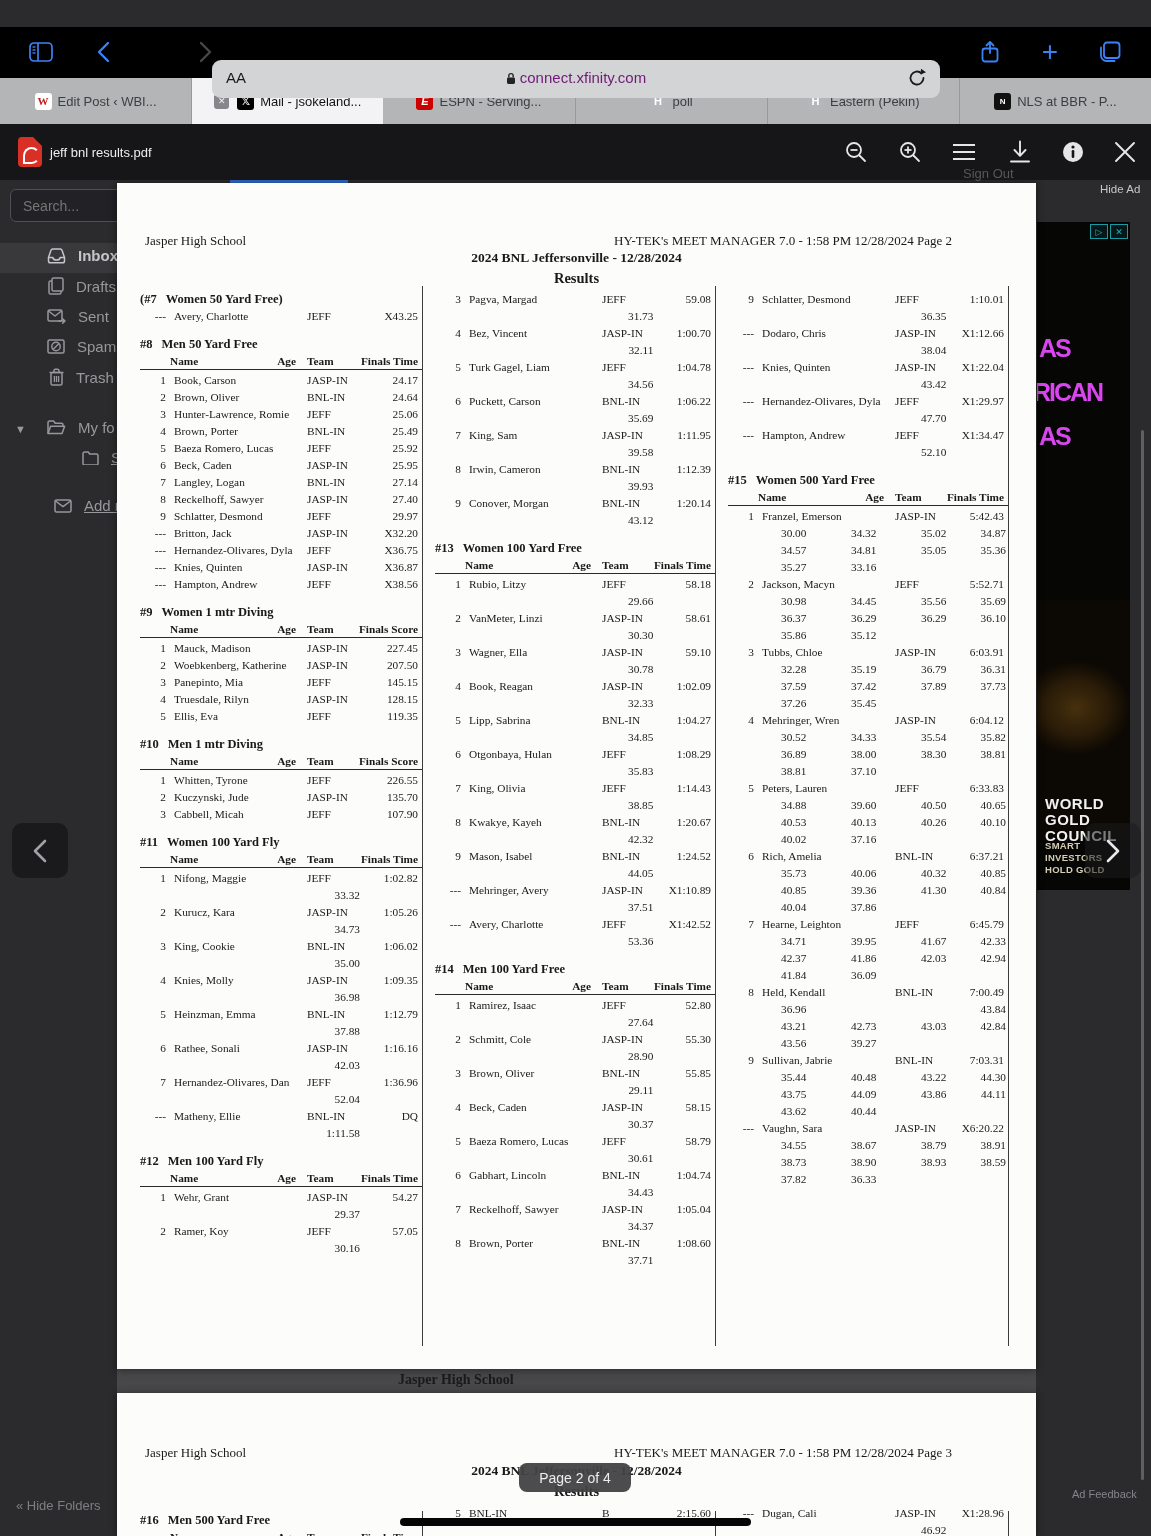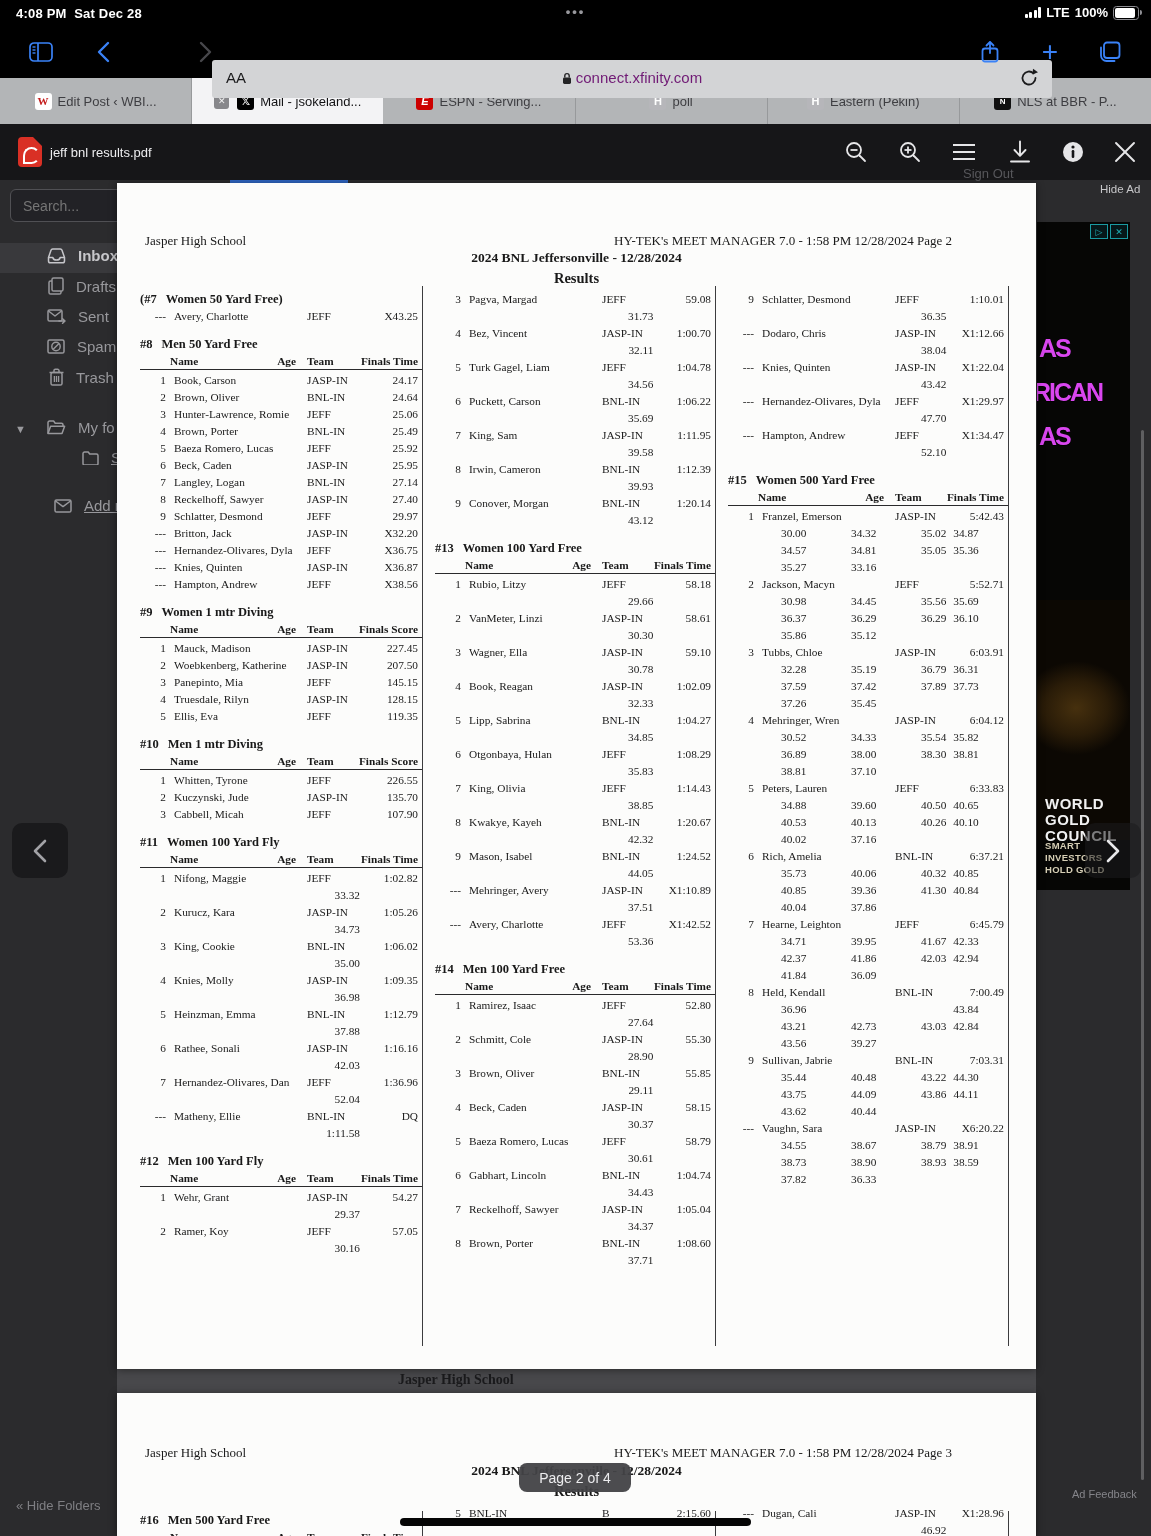--- a/index.html
+++ b/index.html
@@ -12,21 +12,21 @@
   .sb-dots{position:absolute;left:0;right:0;top:4px;text-align:center;color:#98989d;font-size:13px;letter-spacing:2px;}
   .sb-right{position:absolute;right:12px;top:5px;display:flex;align-items:center;gap:5px;}
   .sig{display:flex;align-items:flex-end;gap:1.5px;height:11px;}
   .sig i{display:block;width:3px;background:#fff;border-radius:1px;}
   .batt{position:relative;width:24px;height:12px;border:1px solid #8e8e93;border-radius:3.5px;}
   .batt i{position:absolute;left:1px;top:1px;bottom:1px;width:20px;background:#fff;border-radius:2px;}
   .batt u{position:absolute;right:-4px;top:3.5px;width:2px;height:5px;background:#8e8e93;border-radius:0 2px 2px 0;}
   
   .toolbar{position:absolute;left:0;top:27px;width:100%;height:51px;background:#000;z-index:30;}
   .tb-ic{position:absolute;top:10px;width:30px;height:30px;color:#3a82f7;display:flex;align-items:center;justify-content:center;}
-  .urlpill{position:absolute;left:212px;top:33px;width:840px;height:38px;background:#d3d4d6;border-radius:3px;}
+  .urlpill{position:absolute;left:212px;top:33px;width:728px;height:38px;background:#d3d4d6;border-radius:9px;}
   .aa{position:absolute;left:14px;top:9px;font-size:15px;color:#1b1b1d;}
   .urltext{position:absolute;left:0;right:0;top:9px;text-align:center;font-size:15px;color:#701a75;}
   .refresh{position:absolute;right:10px;top:7px;width:24px;height:24px;color:#1b1b1d;}
   
   .tabstrip{position:absolute;left:0;top:78px;width:100%;height:46px;background:#b3b5b7;display:flex;z-index:29;}
   .tab{flex:1 1 0;display:flex;align-items:center;justify-content:center;gap:6px;font-size:13px;
     color:#3e3e42;border-right:1px solid #97999b;overflow:hidden;white-space:nowrap;}
   .tab.active{background:#f3f3f5;color:#131315;border-right:none;}
   .fav{display:inline-flex;width:17px;height:17px;border-radius:3px;align-items:center;justify-content:center;
     font-size:11px;font-weight:bold;flex:0 0 auto;}
@@ -99,54 +99,34 @@
   .ehead .ha{position:absolute;left:120px;width:36px;text-align:right;}
   .ehead .ht{position:absolute;left:167px;}
   .ehead .hf{position:absolute;right:4px;}
   .erow{position:relative;height:17px;}
   .erow .pl{position:absolute;left:0;width:26px;text-align:right;}
   .erow .nm{position:absolute;left:34px;width:128px;white-space:nowrap;overflow:hidden;}
   .erow .tm{position:absolute;left:167px;white-space:nowrap;}
   .erow .rs{position:absolute;right:4px;white-space:nowrap;}
   .srow{position:relative;height:17px;}
   .srow span{position:absolute;width:64px;text-align:right;white-space:nowrap;}
-  .srow .s1{right:72%;} .srow .s2{right:47%;} .srow .s3{right:22%;} .srow .s4{right:10px;text-align:center;}
+  .srow .s1{right:72%;} .srow .s2{right:47%;} .srow .s3{right:22%;} .srow .s4{right:2px;}
   
   .gapstrip{position:absolute;left:117px;top:1369px;width:919px;height:24px;background:#48484b;z-index:9;}
   .gaptitle{position:absolute;left:281px;top:3px;font-family:"Liberation Serif","DejaVu Serif",serif;
     font-weight:bold;font-size:14px;color:#1a1a1c;}
   .pagepill{position:absolute;left:519px;top:1463px;width:112px;height:29px;background:rgba(66,66,70,.95);
     border-radius:8px;color:#ececee;font-size:14px;display:flex;align-items:center;justify-content:center;z-index:40;}
   .homebar{position:absolute;left:400px;top:1518px;width:351px;height:8px;background:#050505;border-radius:4px;z-index:50;}
 </style>
 </head>
 <body>
 
 <div class="screen">
 
-  <div class="statusbar">
-    <div class="sb-left">
-      <span>4:08 PM</span>&nbsp;&nbsp;<span>Sat Dec 28</span>
-    </div>
-    <div class="sb-dots">•••</div>
-    <div class="sb-right">
-      <span class="sig">
-          <i style="height:4px"></i>
-          <i style="height:6px"></i>
-          <i style="height:8px"></i>
-          <i style="height:11px"></i>
-        </span>
-      <span>LTE</span>
-      <span>100%</span>
-      <span class="batt">
-          <i></i>
-          <u></u>
-        </span>
-    </div>
-  </div>
 
   <div class="toolbar">
     <div class="tb-ic" style="left:26px;">
       <svg width="24" height="20" viewBox="0 0 24 20">
           <rect x="1" y="1" width="22" height="18" rx="4" fill="none" stroke="currentColor" stroke-width="1.7"></rect>
           <line x1="9" y1="1" x2="9" y2="19" stroke="currentColor" stroke-width="1.7"></line>
           <line x1="3.5" y1="5" x2="6.5" y2="5" stroke="currentColor" stroke-width="1.4"></line>
           <line x1="3.5" y1="8" x2="6.5" y2="8" stroke="currentColor" stroke-width="1.4"></line>
           <line x1="3.5" y1="11" x2="6.5" y2="11" stroke="currentColor" stroke-width="1.4"></line>
         </svg>

